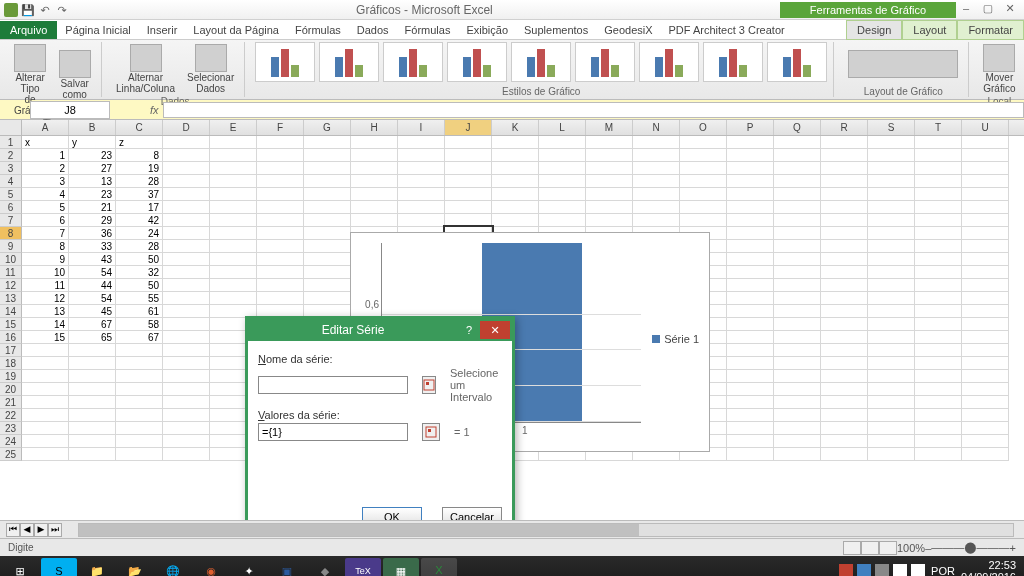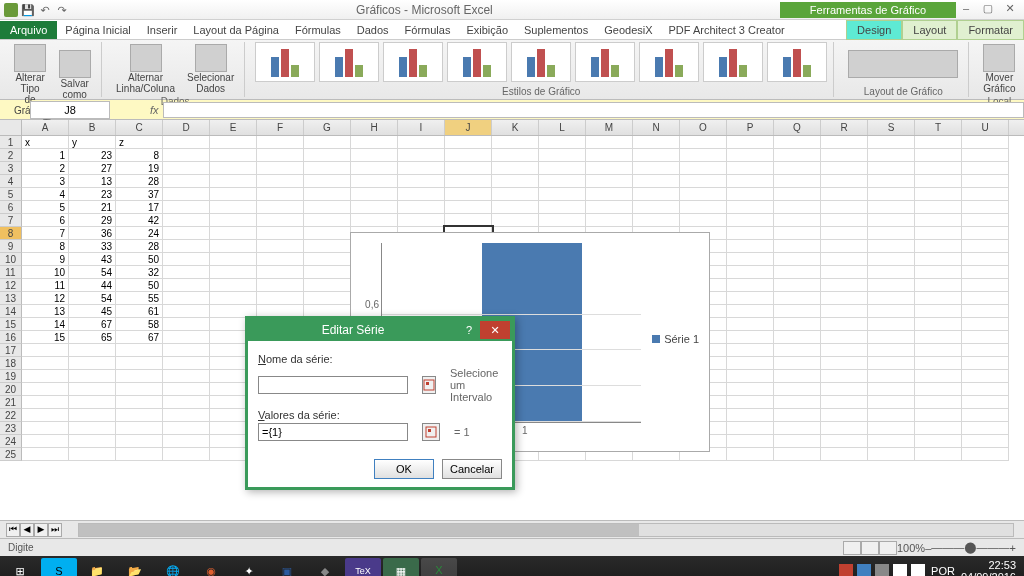--- a/index.html
+++ b/index.html
@@ -10,21 +10,21 @@
 .qat-btn{width:14px;height:14px;color:#666;text-align:center;line-height:14px;cursor:pointer;}
 .title-text{flex:1;text-align:center;color:#666;font-size:12px;}
 .context-tab{background:#5aa53a;color:#fff;padding:2px 30px;font-size:11px;}
 .win-controls{display:flex;gap:2px;padding-right:4px;}
 .win-btn{width:20px;height:16px;text-align:center;color:#666;cursor:pointer;}
 .menubar{height:20px;background:#fff;display:flex;align-items:center;border-bottom:1px solid #ccc;}
 .file-tab{background:#1e7c3a;color:#fff;padding:3px 10px;cursor:pointer;}
 .menu-item{padding:18px 8px;color:#444;cursor:pointer;}
 .chart-tools{margin-left:auto;display:flex;}
 .chart-tab{padding:3px 10px;color:#444;border:1px solid #b0d090;background:#e0f0d0;cursor:pointer;}
-.chart-tab.active{background:#5eead4;}
+.chart-tab.active{background:#e5e5e5;}
 .ribbon{height:60px;background:linear-gradient(#f5f5f5,#e8e8e8);border-bottom:1px solid #bbb;display:flex;padding:2px 4px;gap:4px;}
 .ribbon-group{display:flex;flex-direction:column;align-items:center;border-right:1px solid #ccc;padding:0 6px;}
 .ribbon-btns{display:flex;gap:4px;flex:1;}
 .ribbon-btn{display:flex;flex-direction:column;align-items:center;justify-content:center;padding:2px 4px;cursor:pointer;}
 .ribbon-icon{width:32px;height:28px;background:#d0d0d0;border:1px solid #aaa;}
 .ribbon-label{font-size:10px;color:#444;text-align:center;line-height:11px;}
 .chart-styles{flex:1;display:flex;gap:4px;overflow:hidden;}
 .chart-style{width:60px;height:40px;background:#fff;border:1px solid #ccc;display:flex;align-items:flex-end;justify-content:center;gap:2px;padding:4px;cursor:pointer;}
 .bar1{width:8px;height:20px;background:#4a7ab0;}
 .bar2{width:8px;height:28px;background:#c05050;}
@@ -60,21 +60,21 @@
 .dlg-help{width:22px;text-align:center;color:#fff;cursor:pointer;}
 .dlg-close{width:30px;height:18px;background:#c04030;color:#fff;text-align:center;margin-right:2px;cursor:pointer;line-height:18px;}
 .dlg-body{padding:8px 10px;}
 .dlg-label{font-size:11px;color:#333;margin-top:4px;}
 .dlg-label u{text-decoration:underline;}
 .dlg-row{display:flex;align-items:center;gap:14px;margin:2px 0 6px;}
 .dlg-input{flex:0 0 130px;border:1px solid #888;height:18px;padding:0 3px;font-size:11px;}
 .range-btn{width:18px;height:18px;border:1px solid #888;background:#f0f0f0;display:flex;align-items:center;justify-content:center;cursor:pointer;}
 .range-btn svg{width:12px;height:12px;}
 .dlg-hint{font-size:11px;color:#666;}
-.dlg-btns{display:flex;justify-content:flex-end;gap:8px;padding:4px 10px 8px;}
+.dlg-btns{display:flex;justify-content:flex-end;gap:20px;padding:4px 10px 8px;margin-top:48px;}
 .dlg-btn{width:60px;height:20px;border:1px solid #888;background:linear-gradient(#fff,#e0e0e0);cursor:pointer;font-size:11px;}
 .dlg-btn.primary{border:1px solid #4080c0;}
 .sheet-tabs{height:18px;background:#e8e8e8;display:flex;align-items:center;border-top:1px solid #bbb;}
 .nav-btns{display:flex;gap:0;margin:0 6px;}
 .nav-btn{width:14px;height:14px;border:1px solid #aaa;background:#f0f0f0;text-align:center;font-size:9px;cursor:pointer;}
 .sheet-tab{padding:1px 10px;background:#f0f0f0;border:1px solid #bbb;border-bottom:none;font-size:10px;cursor:pointer;border-radius:0 0 4px 4px;margin:0 -1px;}
 .sheet-tab.active{background:#fff;font-weight:bold;}
 .hscroll{flex:1;margin:0 10px;height:14px;background:#e0e0e0;border:1px solid #bbb;position:relative;}
 .hthumb{position:absolute;left:0;width:60%;height:100%;background:#c0c0c0;}
 .statusbar{height:18px;background:#e8e8e8;display:flex;align-items:center;border-top:1px solid #bbb;padding:0 8px;justify-content:space-between;}

